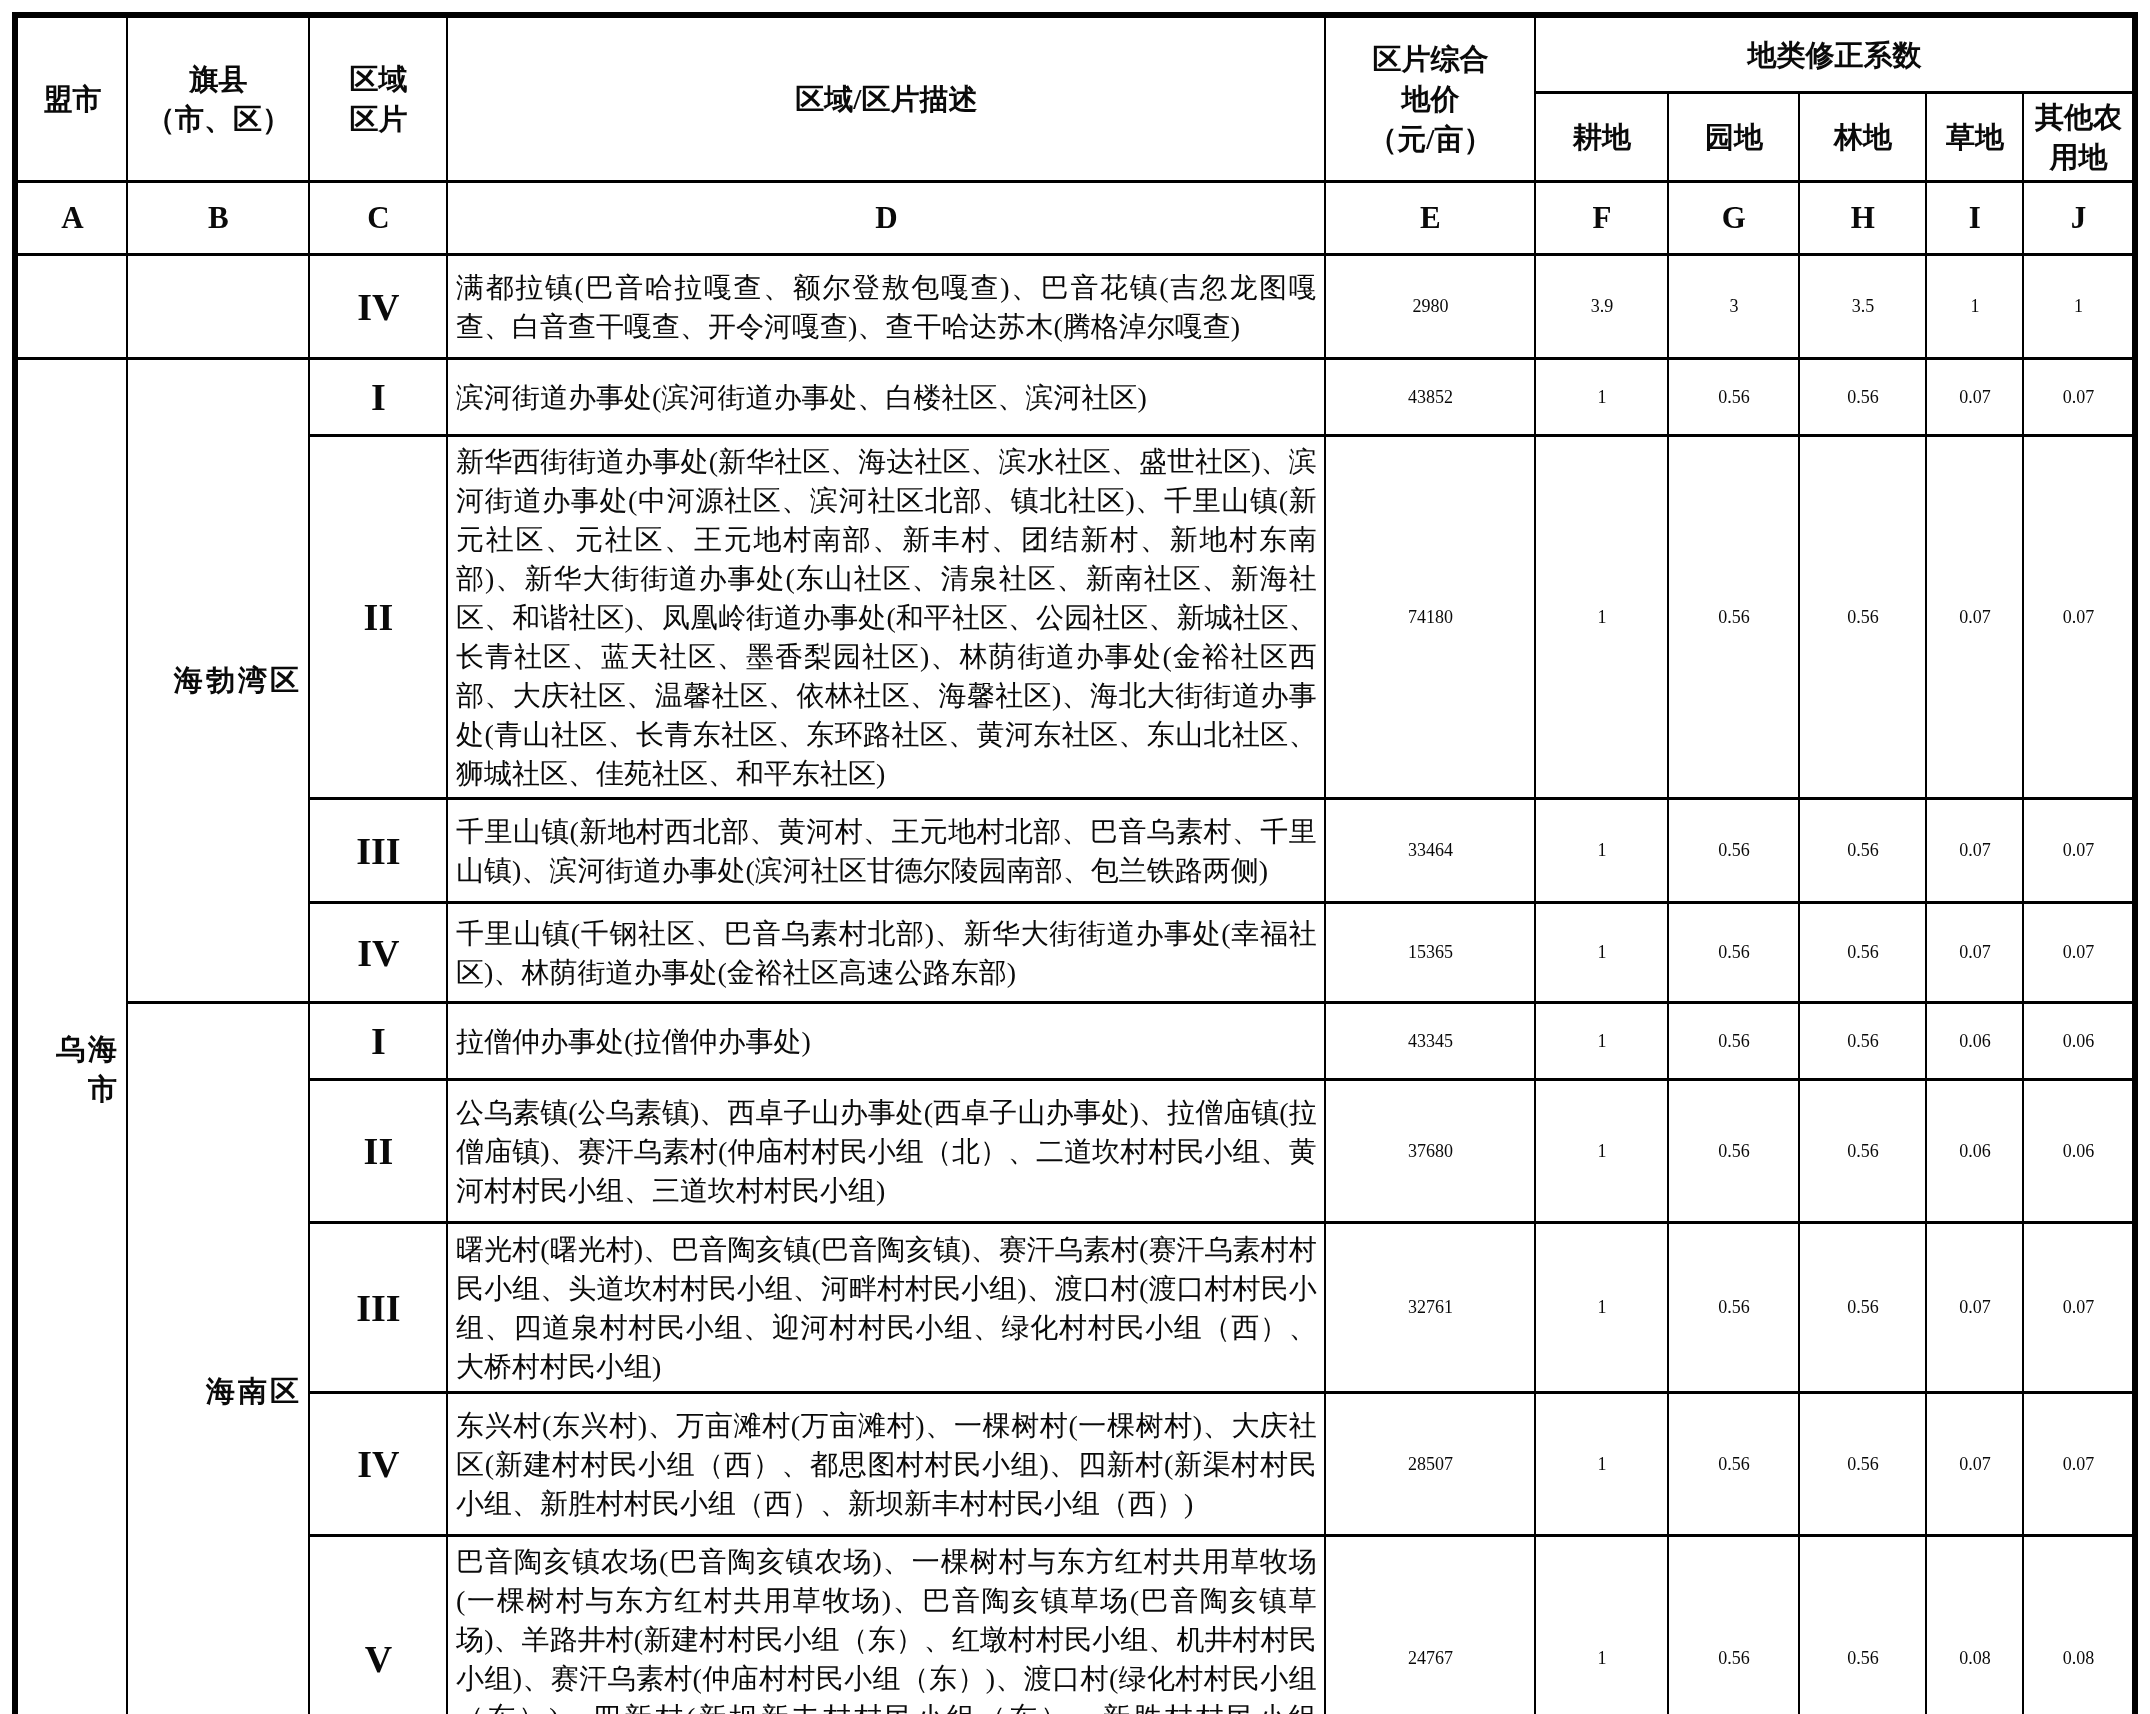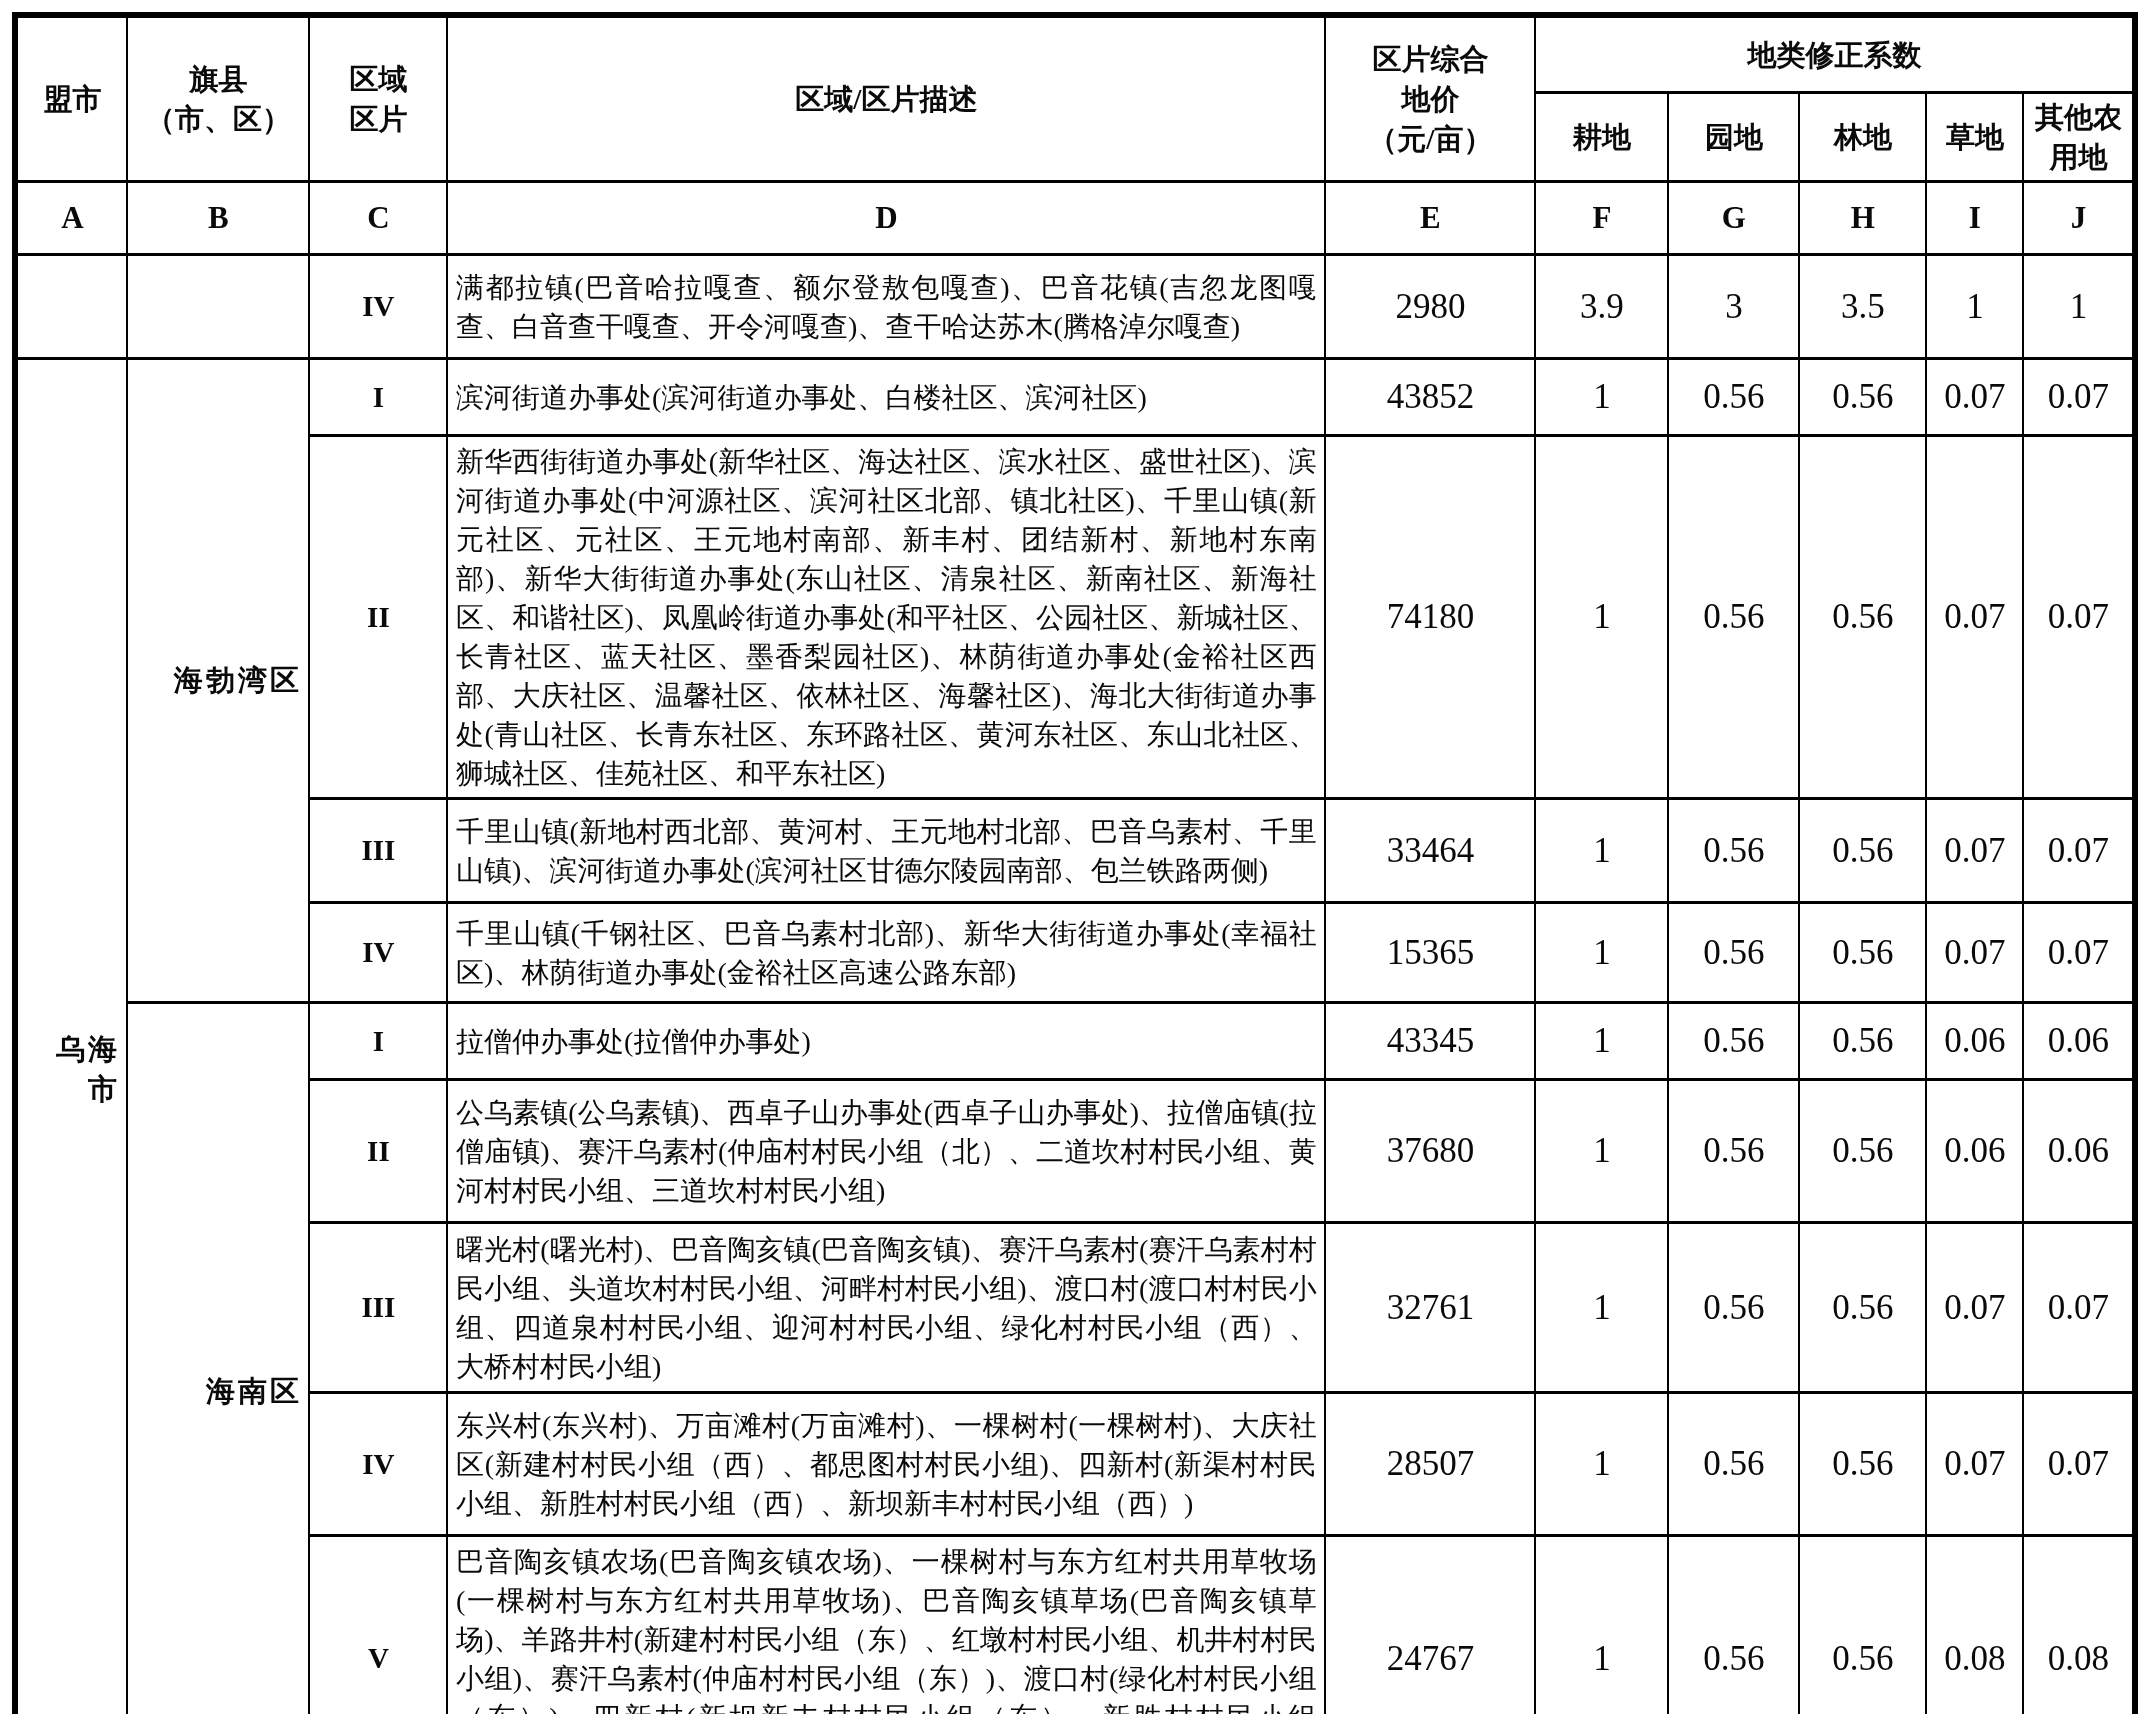--- a/index.html
+++ b/index.html
@@ -15,27 +15,27 @@
     border:6.2px solid #000;
   }
   td,th{
     border-left:2.3px solid #000;border-right:2.3px solid #000;
     border-top:3.9px solid #000;border-bottom:3.9px solid #000;
     padding:3.1px 6.2px;vertical-align:middle;overflow:hidden;
     font-weight:normal;
   }
   th{font-size:29px;line-height:40px;text-align:center;white-space:pre-line;font-weight:bold;}
   .letter{font-size:31px;font-weight:bold;text-align:center;}
-  .zone{font-size:29px;font-weight:bold;text-align:center;font-family:"Liberation Serif",serif;}
+  .zone{font-size:38px;font-weight:bold;text-align:center;font-family:"Liberation Serif",serif;}
   .city{font-size:29px;font-weight:bold;text-align:right;letter-spacing:3.1px;}
   .desc{
     font-size:28px;line-height:39px;text-align:justify;text-justify:inter-ideograph;
     padding:4.6px 7.7px;
   }
-  .num{font-size:35px;text-align:center;font-family:"Liberation Serif",serif;}
+  .num{font-size:18px;text-align:center;font-family:"Liberation Serif",serif;}
 </style>
 </head>
 <body>
 
 <div class="sheet">
 <table class="landprice">
   <colgroup>
     <col style="width:112px">
         <col style="width:182px">
         <col style="width:138px">

